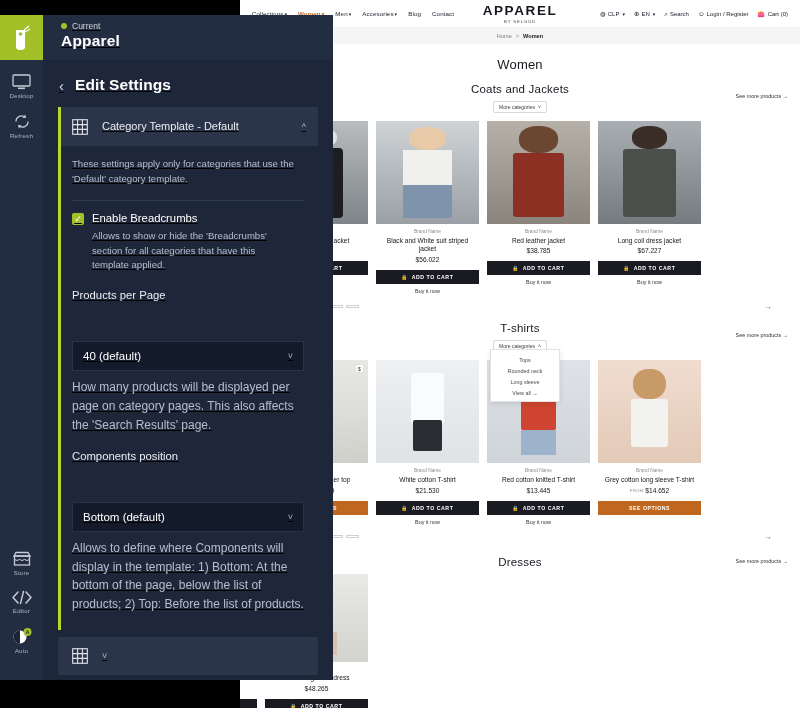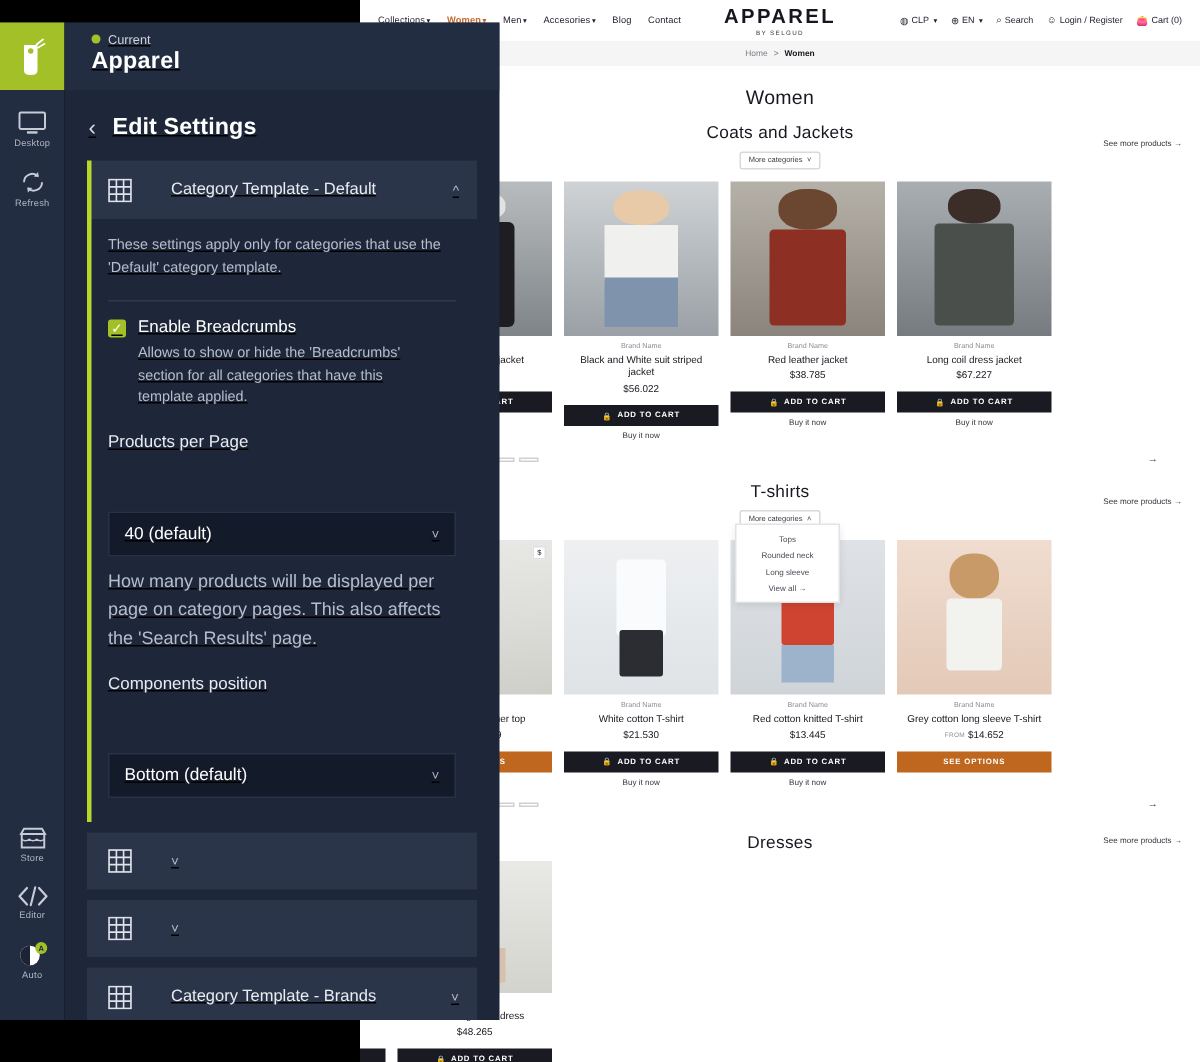--- a/index.html
+++ b/index.html
@@ -157,21 +157,21 @@
   .panel-title { font-size: 15.5px; color: #ffffff; font-weight: bold; letter-spacing: .1px; }
 
   .acc-group { padding: 0 15px; }
   .acc { background: #2b3549; margin-bottom: 7px; position: relative; }
   .acc.open { background: #2b3549; }
   .acc.open::before {
     content: ""; position: absolute; left: 0; top: 0; bottom: 0;
     width: 2.5px; background: #b9d62b;
   }
   .acc-hd {
-    display: flex; align-items: center; gap: 26px;
+    display: flex; align-items: center; gap: 14px;
     padding: 11px 12px 11px 14px; cursor: pointer;
     min-height: 38px;
   }
   .acc-hd .grid-ic { flex: 0 0 auto; }
   .acc-label { font-size: 11px; color: #e9ecf2; line-height: 1.55; flex: 1; }
   .acc-chev { color: #b7bdcb; font-size: 9px; flex: 0 0 auto; }
   .acc-body { background: #1e2739; padding: 11px 14px 16px 14px; }
   .desc { font-size: 9.6px; color: #b6bdcc; line-height: 1.55; }
   .divider { height: 1px; background: #2f3a4f; margin: 13px 0 11px 0; }
 
@@ -568,20 +568,21 @@
           <span class="select-val">40 (default)</span>
           <span class="select-chev">˅</span>
         </div>
         <div class="help">How many products will be displayed per page on category pages. This also affects the 'Search Results' page.</div>
 
         <div class="field-label">Components position</div>
         <div class="select">
           <span class="select-val">Bottom (default)</span>
           <span class="select-chev">˅</span>
         </div>
+        <div class="help">Allows to define where Components will display in the template: 1) Bottom: At the bottom of the page, below the list of products; 2) Top: Before the list of products.</div>
       </div>
     </div>
 
     <div class="acc">
       <div class="acc-hd">
         <span class="grid-ic">
           <svg width="16" height="16" viewBox="0 0 16 16">
             <rect x="0.7" y="0.7" width="14.6" height="14.6" fill="none" stroke="#dfe3ea" stroke-width="1.1"></rect>
             <path d="M0.7 5.6H15.3M0.7 10.4H15.3M5.6 0.7V15.3M10.4 0.7V15.3" stroke="#dfe3ea" stroke-width="1.1"></path>
           </svg>

